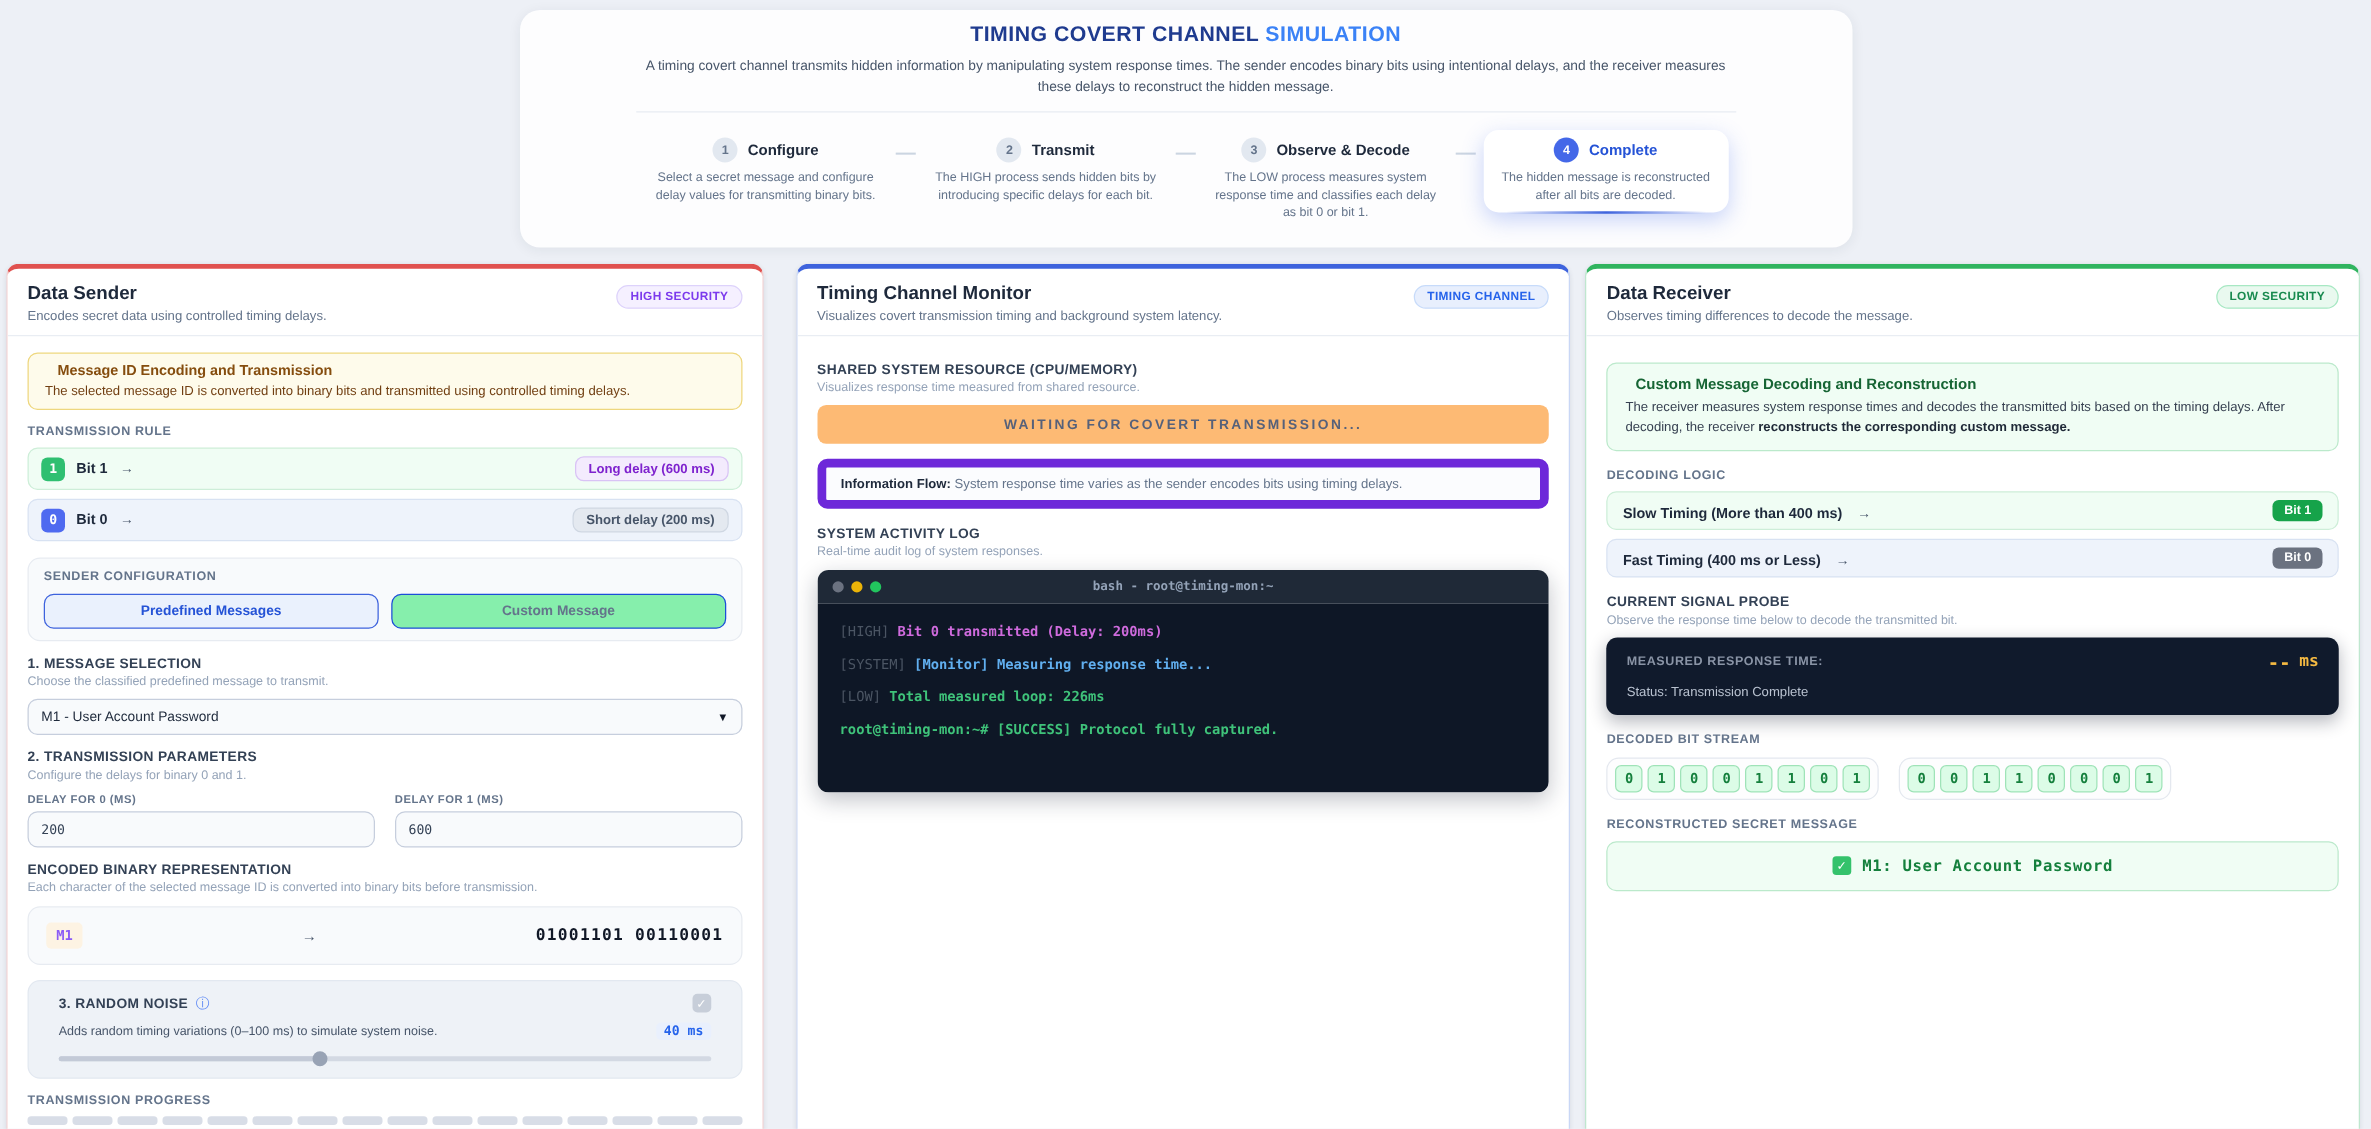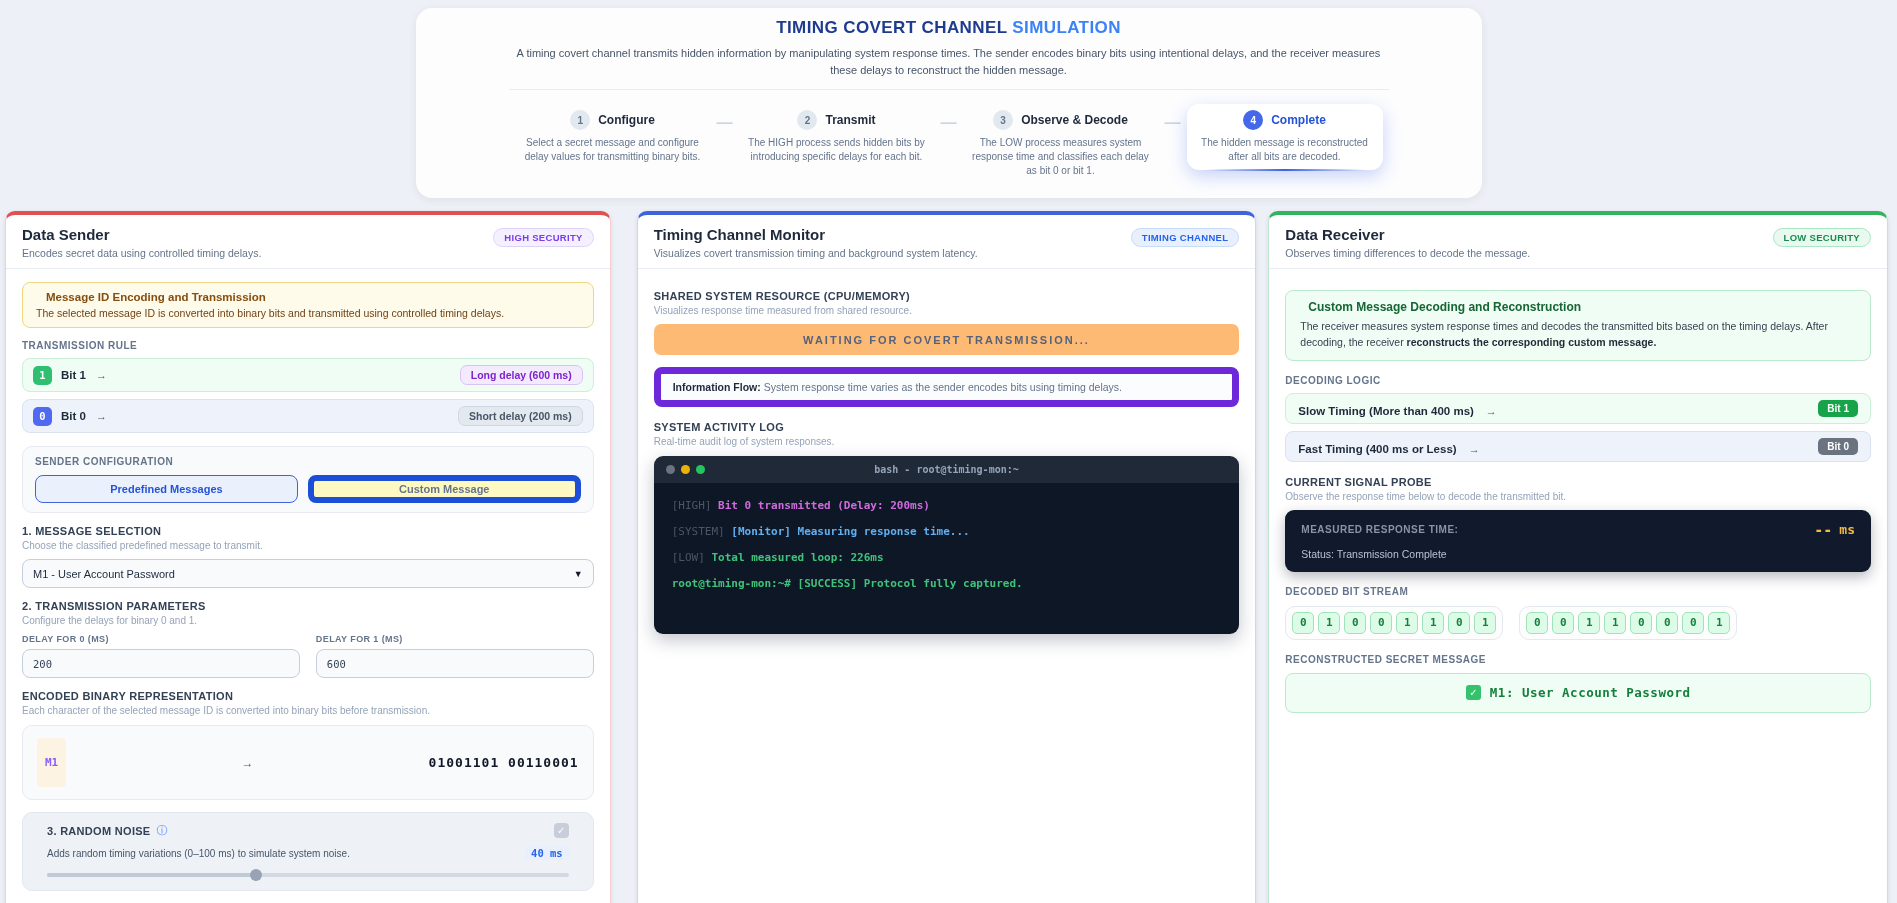--- a/index.html
+++ b/index.html
@@ -60,32 +60,32 @@
   .bit-sq.zero { background:#4f6af0; }
   .rule-txt { font-size:11.5px; font-weight:800; color:#1e293b; }
   .rule-arrow { font-size:11px; color:#475569; margin-left:10px; }
   .delay-pill { margin-left:auto; font-size:10.5px; font-weight:800; padding:3px 10px; border-radius:7px; }
   .delay-pill.purple { color:#7e22ce; background:#f3ebfd; border:1px solid #d9c3f5; }
   .delay-pill.gray { color:#475569; background:#e4e9f0; border:1px solid #cfd7e2; }
   .cfg-box { background:#f8fafc; border:1px solid #e7ebf1; border-radius:10px; padding:9px 12px; margin-top:13px; }
   .tabs { display:flex; gap:10px; margin-top:8px; }
   .tab { flex:1; height:28px; border-radius:8px; font-size:11px; font-weight:700; display:flex; align-items:center; justify-content:center; }
   .tab.active { background:#eaf1fd; border:1.5px solid #3e63dd; color:#2553d6; }
-  .tab.idle { background:#fef9c3; border:6px solid #1d4ed8; color:#64748b; }
+  .tab.idle { background:#86efac; border:1px solid #1d4ed8; color:#64748b; }
   .field { margin-top:12px; }
   .select, .tinput { width:100%; height:29px; border:1px solid #c6cedd; border-radius:8px; background:#f8fafc; display:flex; align-items:center; padding:0 10px; font-size:11px; color:#1e293b; }
   .select { justify-content:space-between; margin-top:8px; }
   .chev { font-size:9px; color:#111827; }
   .two-col { display:flex; gap:16px; margin-top:8px; }
   .two-col > div { flex:1; }
   .in-label { font-size:9px; font-weight:700; letter-spacing:.4px; color:#64748b; }
   .tinput { margin-top:5px; font-family:"DejaVu Sans Mono", monospace; font-size:10.5px; color:#334155; }
   input.tinput { outline:none; }
   .enc-box { background:#f8fafc; border:1px solid #e7ebf1; border-radius:10px; padding:12px 14px; margin-top:9px; display:flex; align-items:center; }
-  .enc-id { background:#fdf3e3; color:#8b5cf6; font-size:11px; font-weight:700; padding:18px 8px; border-radius:4px; }
+  .enc-id { background:#fdf3e3; color:#8b5cf6; font-size:11px; font-weight:700; padding:4px 8px; border-radius:4px; }
   .enc-arrow { flex:1; text-align:center; color:#475569; font-size:12px; }
   .enc-bits { font-size:13px; font-weight:800; color:#111827; letter-spacing:1px; }
   .noise-box { background:#eef2f7; border:1px solid #e2e8f0; border-radius:10px; padding:10px 24px 13px; margin-top:12px; }
   .noise-top { display:flex; align-items:center; }
   .info-i { color:#5b87f5; font-size:11px; margin-left:6px; }
   .chk { margin-left:auto; width:15px; height:15px; border-radius:4px; background:#c7ced9; color:#fff; font-size:10px; display:flex; align-items:center; justify-content:center; }
   .noise-mid { display:flex; align-items:center; margin-top:8px; }
   .noise-desc { font-size:10px; color:#475569; }
   .noise-val { margin-left:auto; font-size:10.5px; font-weight:700; color:#2563eb; background:#e9f0fd; border-radius:4px; padding:1px 6px; }
   .slider { position:relative; height:4px; background:#d3d9e3; border-radius:3px; margin-top:13px; }

